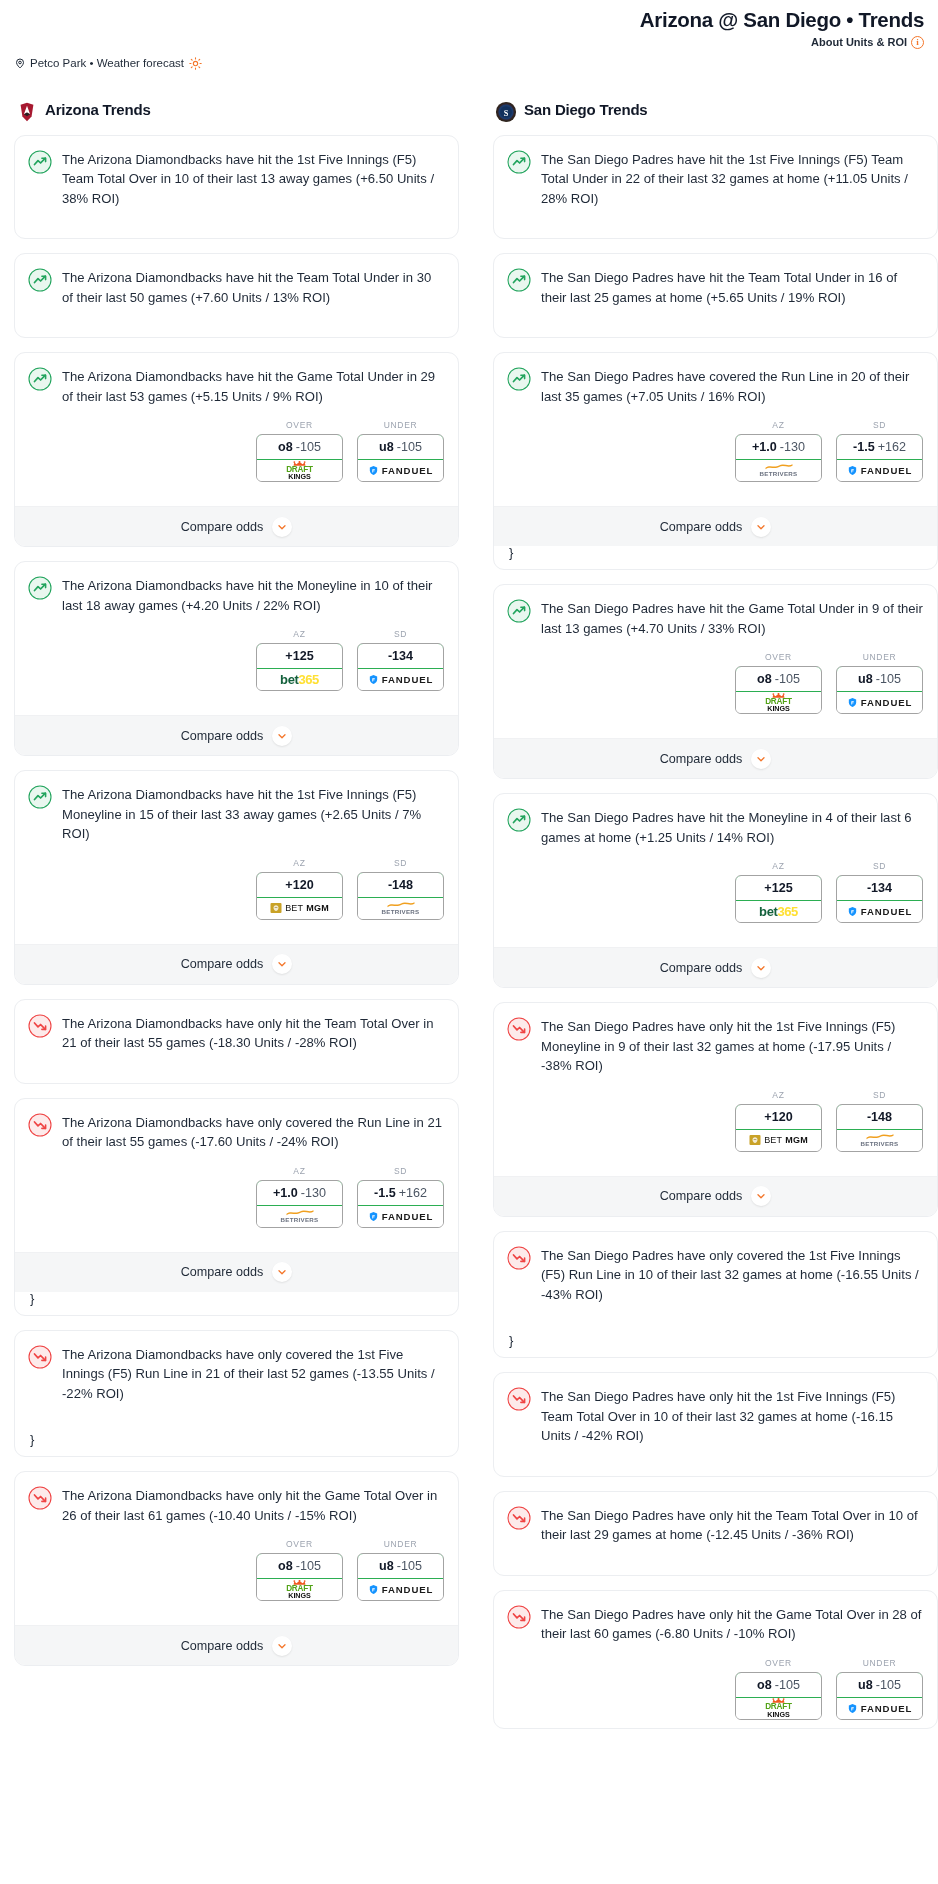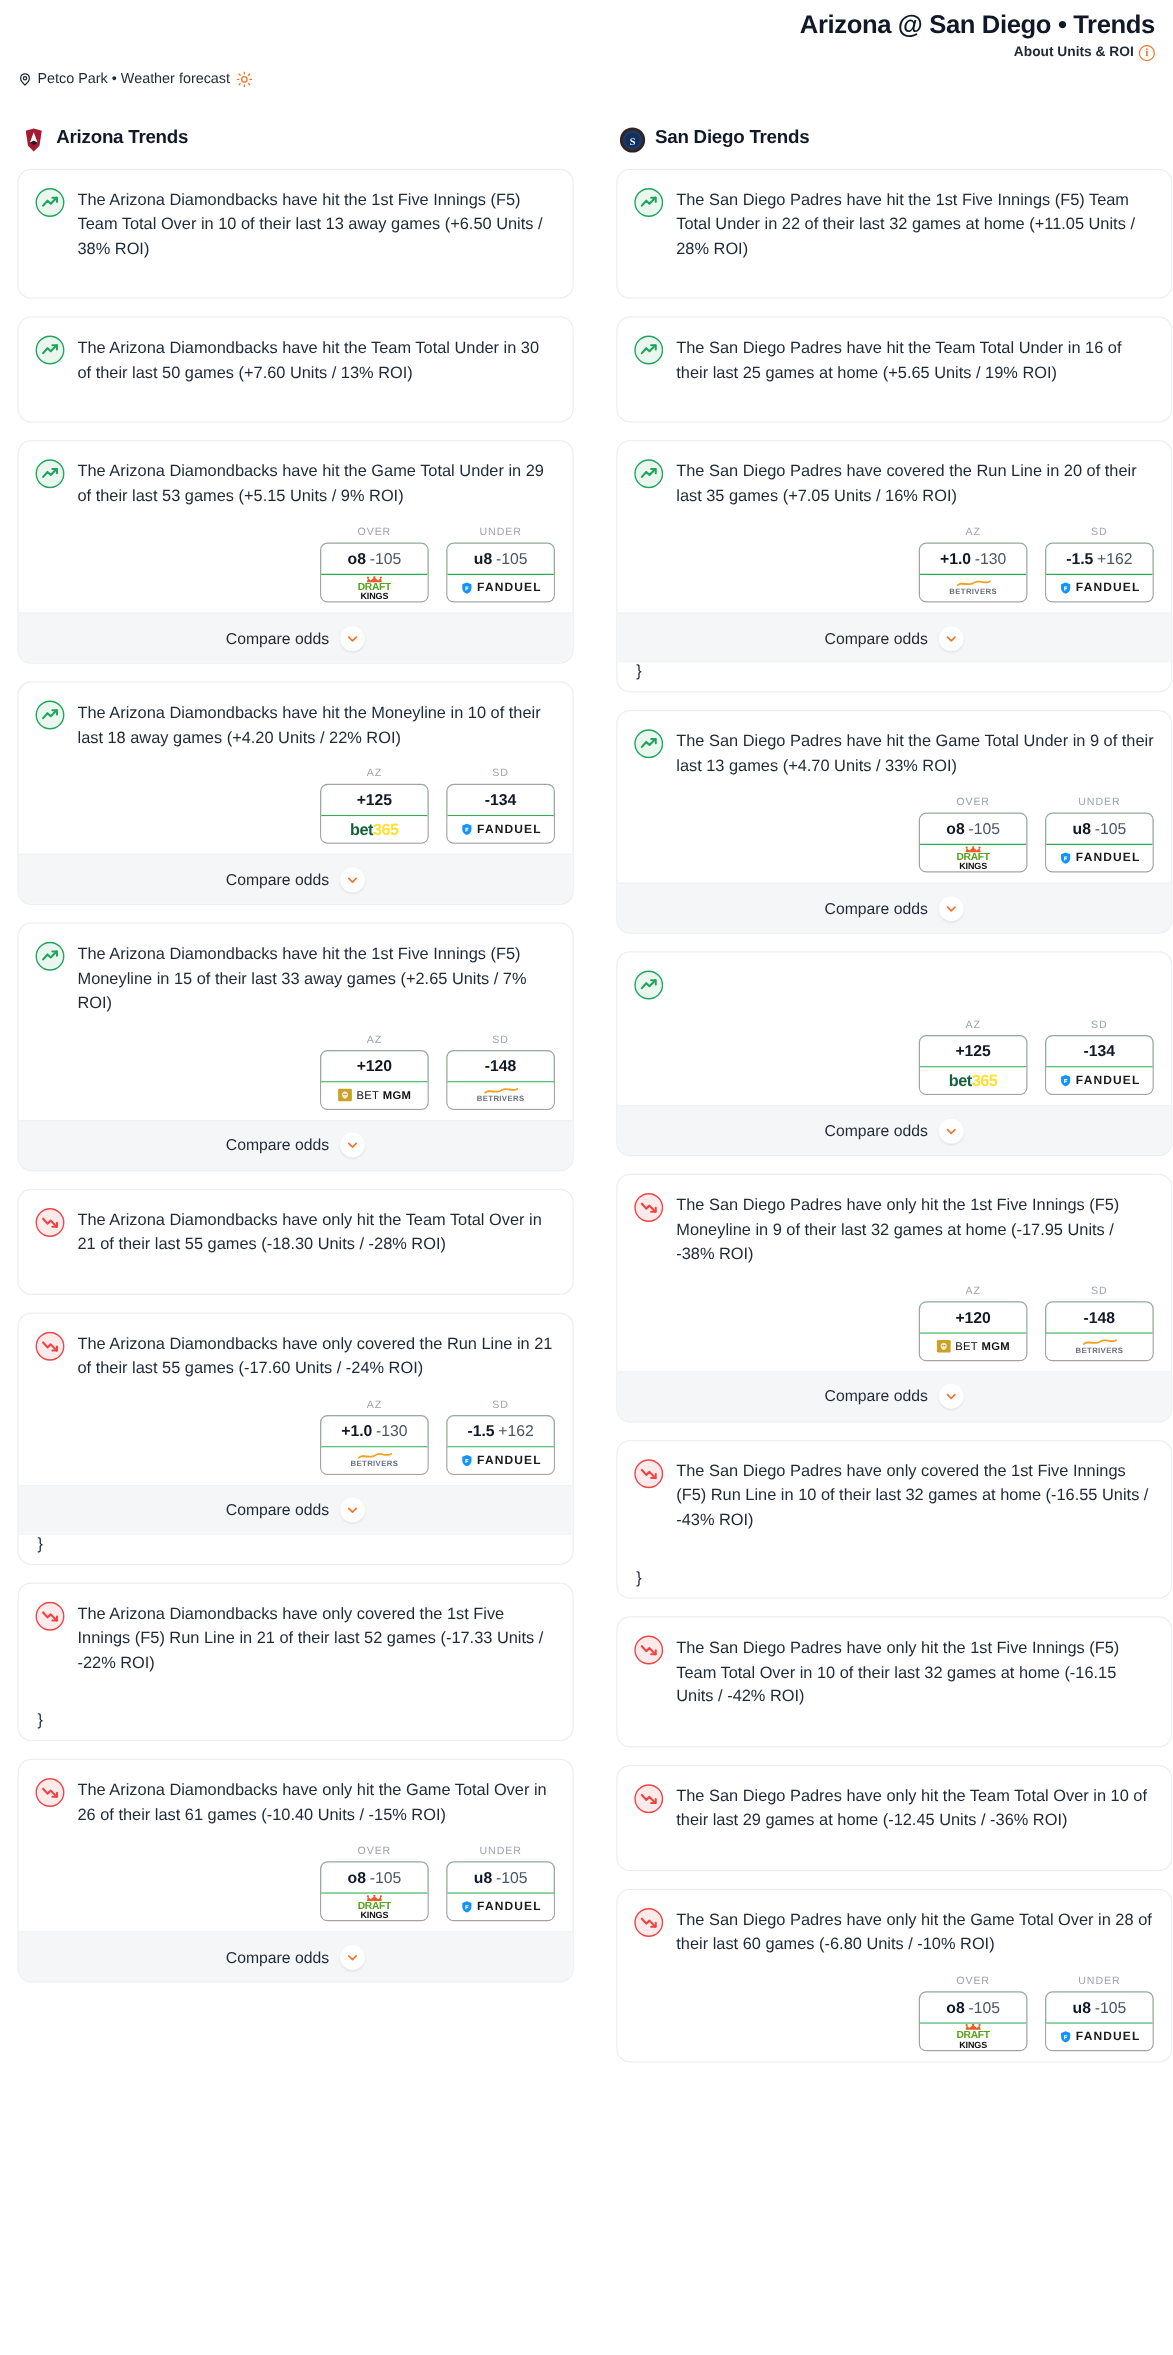--- a/index.html
+++ b/index.html
@@ -170,20 +170,21 @@
   
   .compare-bar {
     background: #f5f6f7;
     border-top: 1px solid #f0f1f3;
     height: 40px;
     display: flex;
     align-items: center;
     justify-content: center;
     gap: 9px;
     cursor: pointer;
+    margin-top: 16px;
   }
   .compare-label { font-size: 12.6px; color: #1f2937; font-weight: 400; }
   .chev-circle {
     width: 20px; height: 20px;
     background: #fff;
     border-radius: 50%;
     display: flex; align-items: center; justify-content: center;
     box-shadow: 0 1px 2px rgba(0,0,0,0.09);
   }
 </style>
@@ -488,21 +489,21 @@
           </div>
           <div class="stray-brace">}</div>
         </div>
         <div class="card">
           <div class="card-body pad-bottom">
             <span class="trend-icon"><svg viewBox="0 0 24 24" width="24" height="24">
                 <circle cx="12" cy="12" r="11" fill="#fdeaea" stroke="#ef4444" stroke-width="1.1"></circle>
                 <path d="M6.5 9 L10 12.9 L12.6 10.5 L17.3 15.4" fill="none" stroke="#ef4444" stroke-width="1.7" stroke-linecap="round" stroke-linejoin="round"></path>
                 <path d="M13.9 15.4 L17.6 15.4 L17.6 12.1" fill="none" stroke="#ef4444" stroke-width="1.6" stroke-linecap="round" stroke-linejoin="round"></path>
               </svg></span>
-            <div class="trend-text">The Arizona Diamondbacks have only covered the 1st Five Innings (F5) Run Line in 21 of their last 52 games (-17.33 Units / -22% ROI)</div>
+            <div class="trend-text">The Arizona Diamondbacks have only covered the 1st Five Innings (F5) Run Line in 21 of their last 52 games (-13.55 Units / -22% ROI)</div>
           </div>
           <div class="stray-brace">}</div>
         </div>
         <div class="card">
           <div class="card-body">
             <span class="trend-icon"><svg viewBox="0 0 24 24" width="24" height="24">
                 <circle cx="12" cy="12" r="11" fill="#fdeaea" stroke="#ef4444" stroke-width="1.1"></circle>
                 <path d="M6.5 9 L10 12.9 L12.6 10.5 L17.3 15.4" fill="none" stroke="#ef4444" stroke-width="1.7" stroke-linecap="round" stroke-linejoin="round"></path>
                 <path d="M13.9 15.4 L17.6 15.4 L17.6 12.1" fill="none" stroke="#ef4444" stroke-width="1.6" stroke-linecap="round" stroke-linejoin="round"></path>
               </svg></span>
@@ -716,20 +717,21 @@
             </span>
           </div>
         </div>
         <div class="card">
           <div class="card-body">
             <span class="trend-icon"><svg viewBox="0 0 24 24" width="24" height="24">
                 <circle cx="12" cy="12" r="11" fill="#e9f7ef" stroke="#22a45d" stroke-width="1.1"></circle>
                 <path d="M6.5 14.5 L10 10.6 L12.6 13 L17.3 8.2" fill="none" stroke="#22a45d" stroke-width="1.7" stroke-linecap="round" stroke-linejoin="round"></path>
                 <path d="M13.9 8.2 L17.6 8.2 L17.6 11.6" fill="none" stroke="#22a45d" stroke-width="1.6" stroke-linecap="round" stroke-linejoin="round"></path>
               </svg></span>
+            <div class="trend-text">The San Diego Padres have hit the Moneyline in 4 of their last 6 games at home (+1.25 Units / 14% ROI)</div>
           </div>
           <div class="odds-area">
             <div class="odds-row">
               <div class="odds-cell">
                 <div class="odds-label">AZ</div>
                 <div class="odds-box">
                   <div class="odds-value">
                     <span class="odds-main">+125</span>
                   </div>
                   <div class="book-slot">

